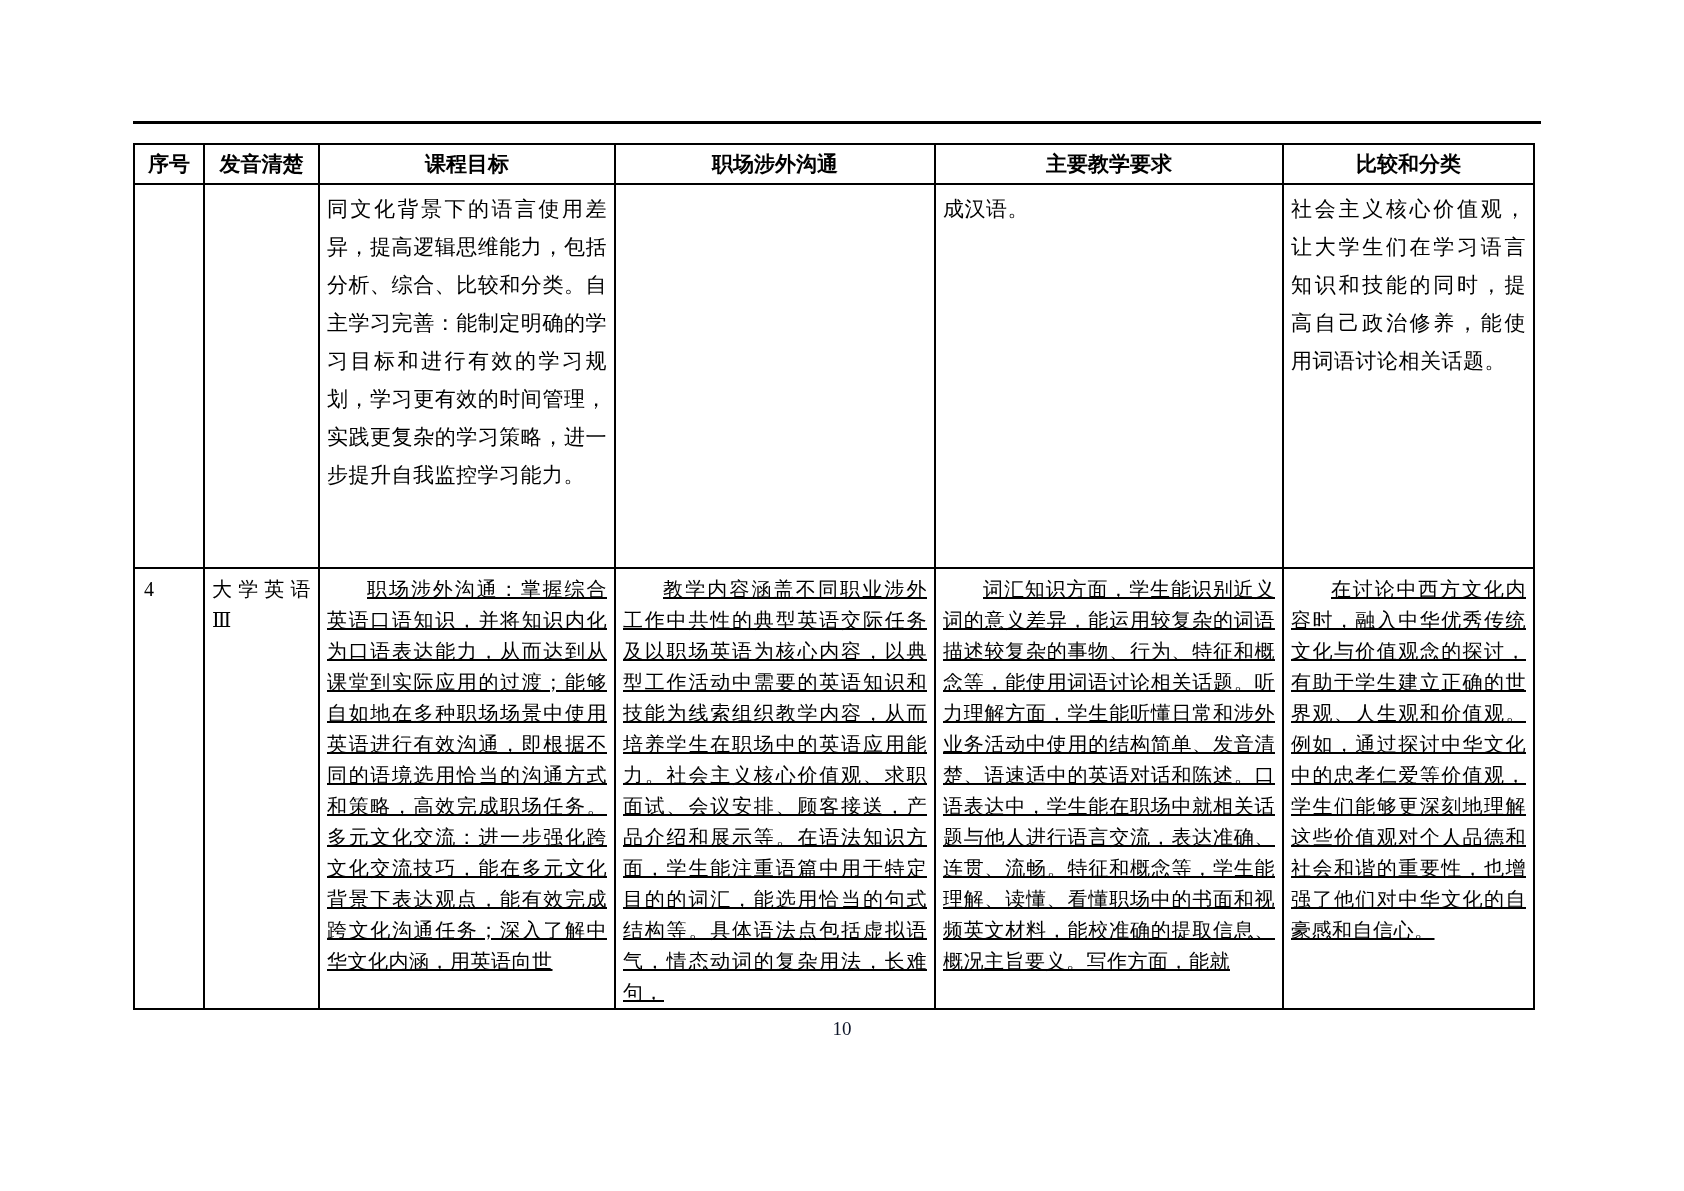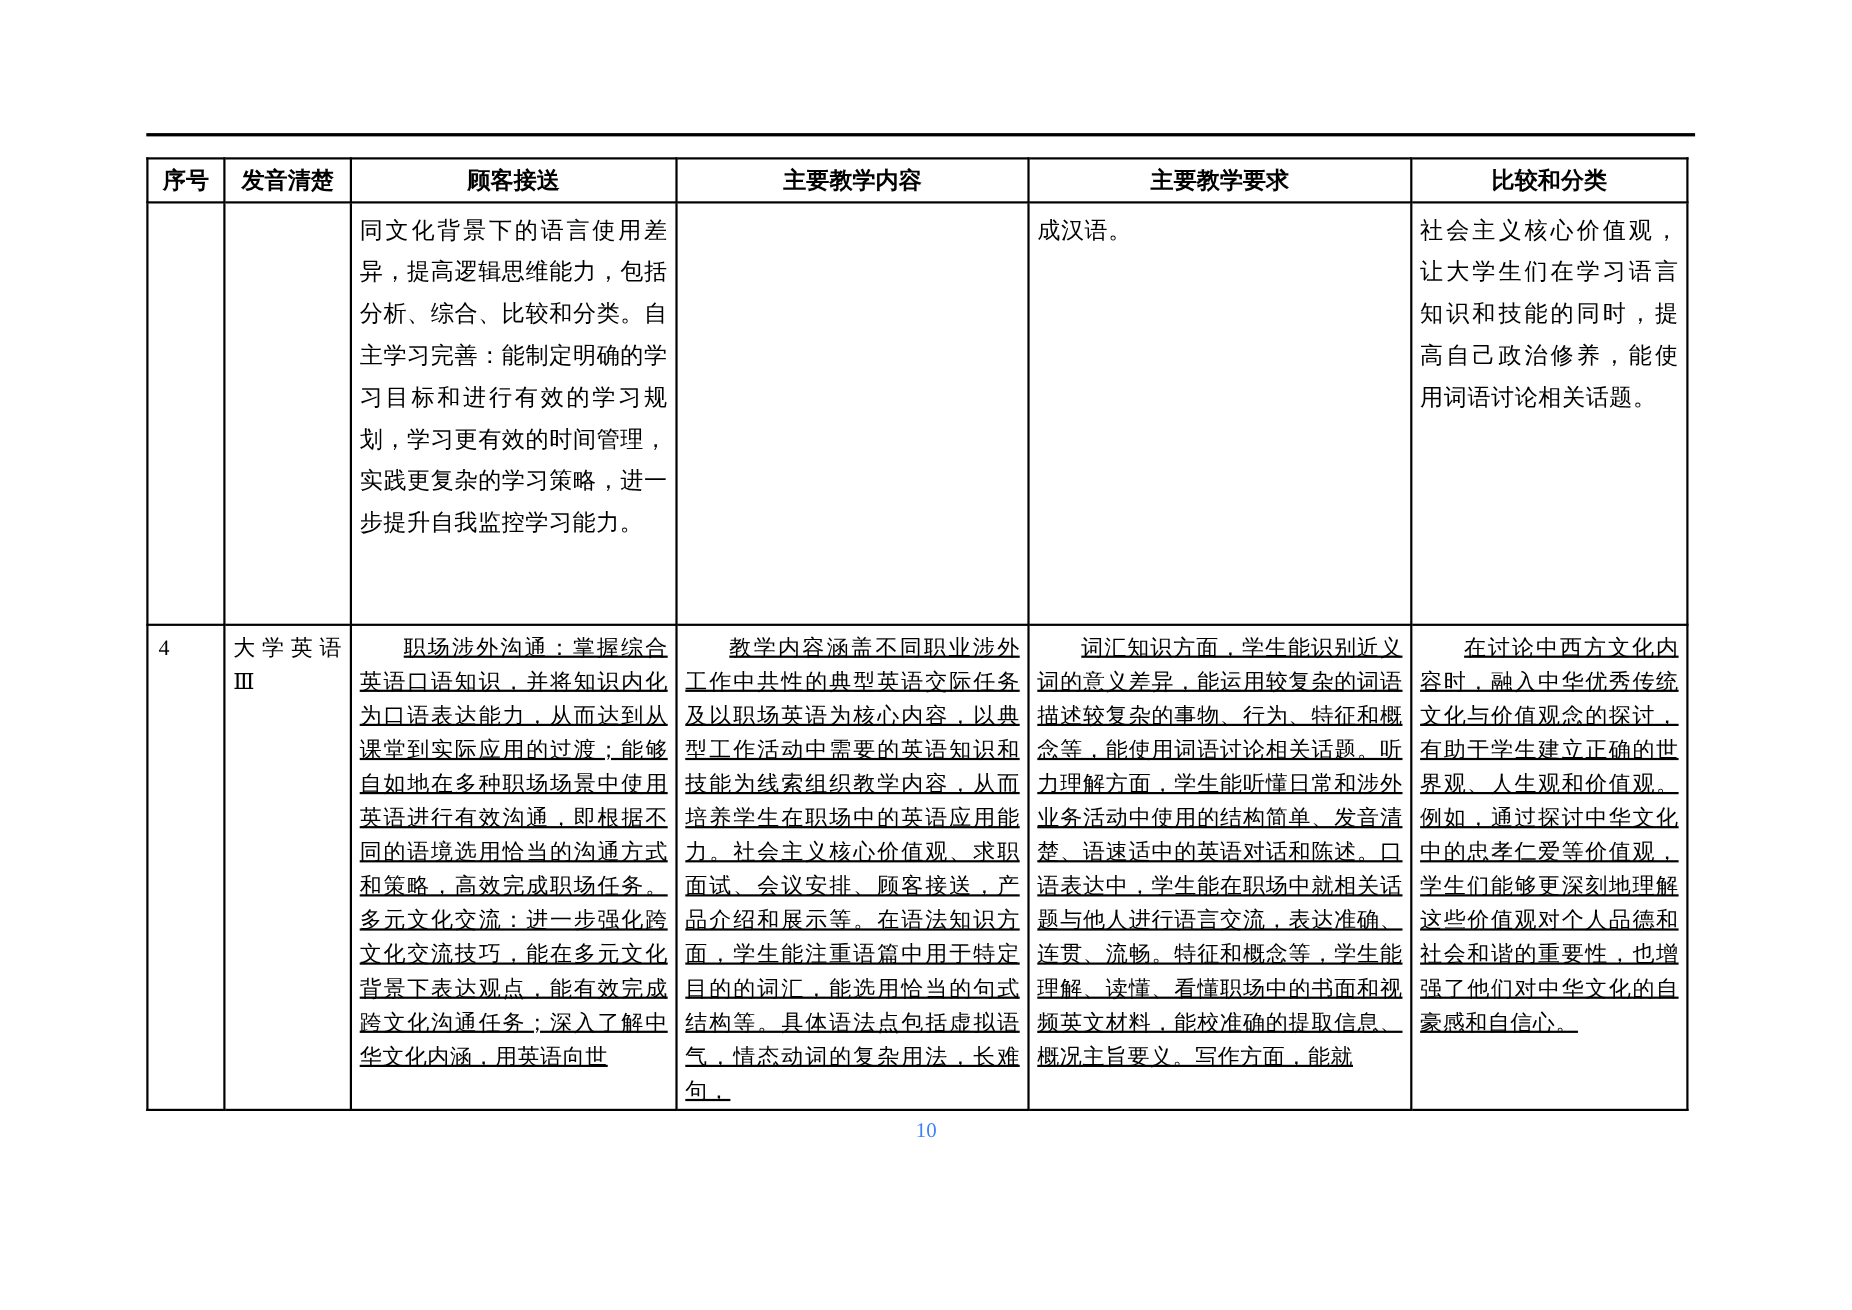--- a/index.html
+++ b/index.html
@@ -60,21 +60,21 @@
   tr.row-b td .para.body-par { text-indent: 2em; text-decoration: underline; }
   .seq-cell { text-align: left; padding-left: 9px; }
   .name-cell .para { text-align: justify; }
   .page-number {
     position: absolute;
     left: 0;
     top: 1018px;
     width: 1684px;
     text-align: center;
     font-size: 19px;
-    color: #3b82f6;
+    color: #0f172a;
   }
 </style>
 </head>
 <body>
 
 <div class="page">
 
   <div class="header-rule"></div>
 
   <table class="course-table">
@@ -83,22 +83,22 @@
       <col style="width:115px">
       <col style="width:296px">
       <col style="width:320px">
       <col style="width:348px">
       <col style="width:251px">
     </colgroup>
     <thead>
       <tr>
         <th>序号</th>
         <th>发音清楚</th>
-        <th>顾客接送</th>
-        <th>主要教学内容</th>
+        <th>课程目标</th>
+        <th>职场涉外沟通</th>
         <th>主要教学要求</th>
         <th>比较和分类</th>
       </tr>
     </thead>
     <tbody>
       <tr class="row-a">
         <td class="seq-cell">
           <div class="para"></div>
         </td>
         <td class="name-cell">

